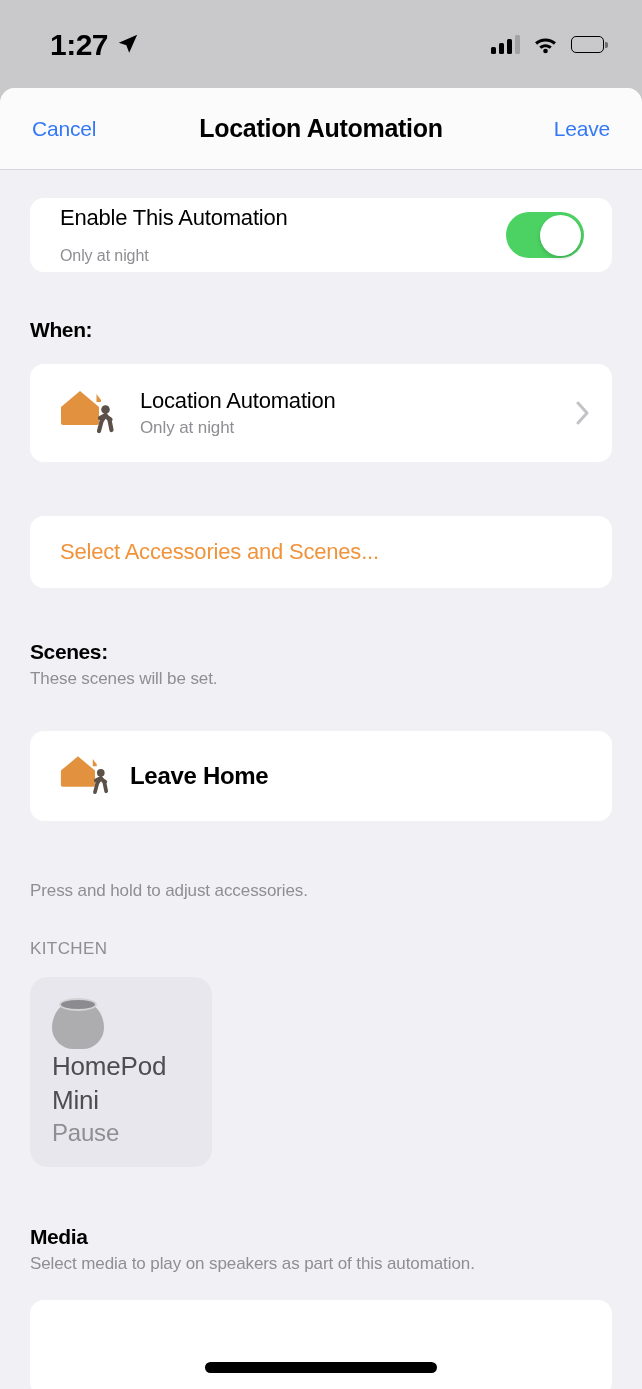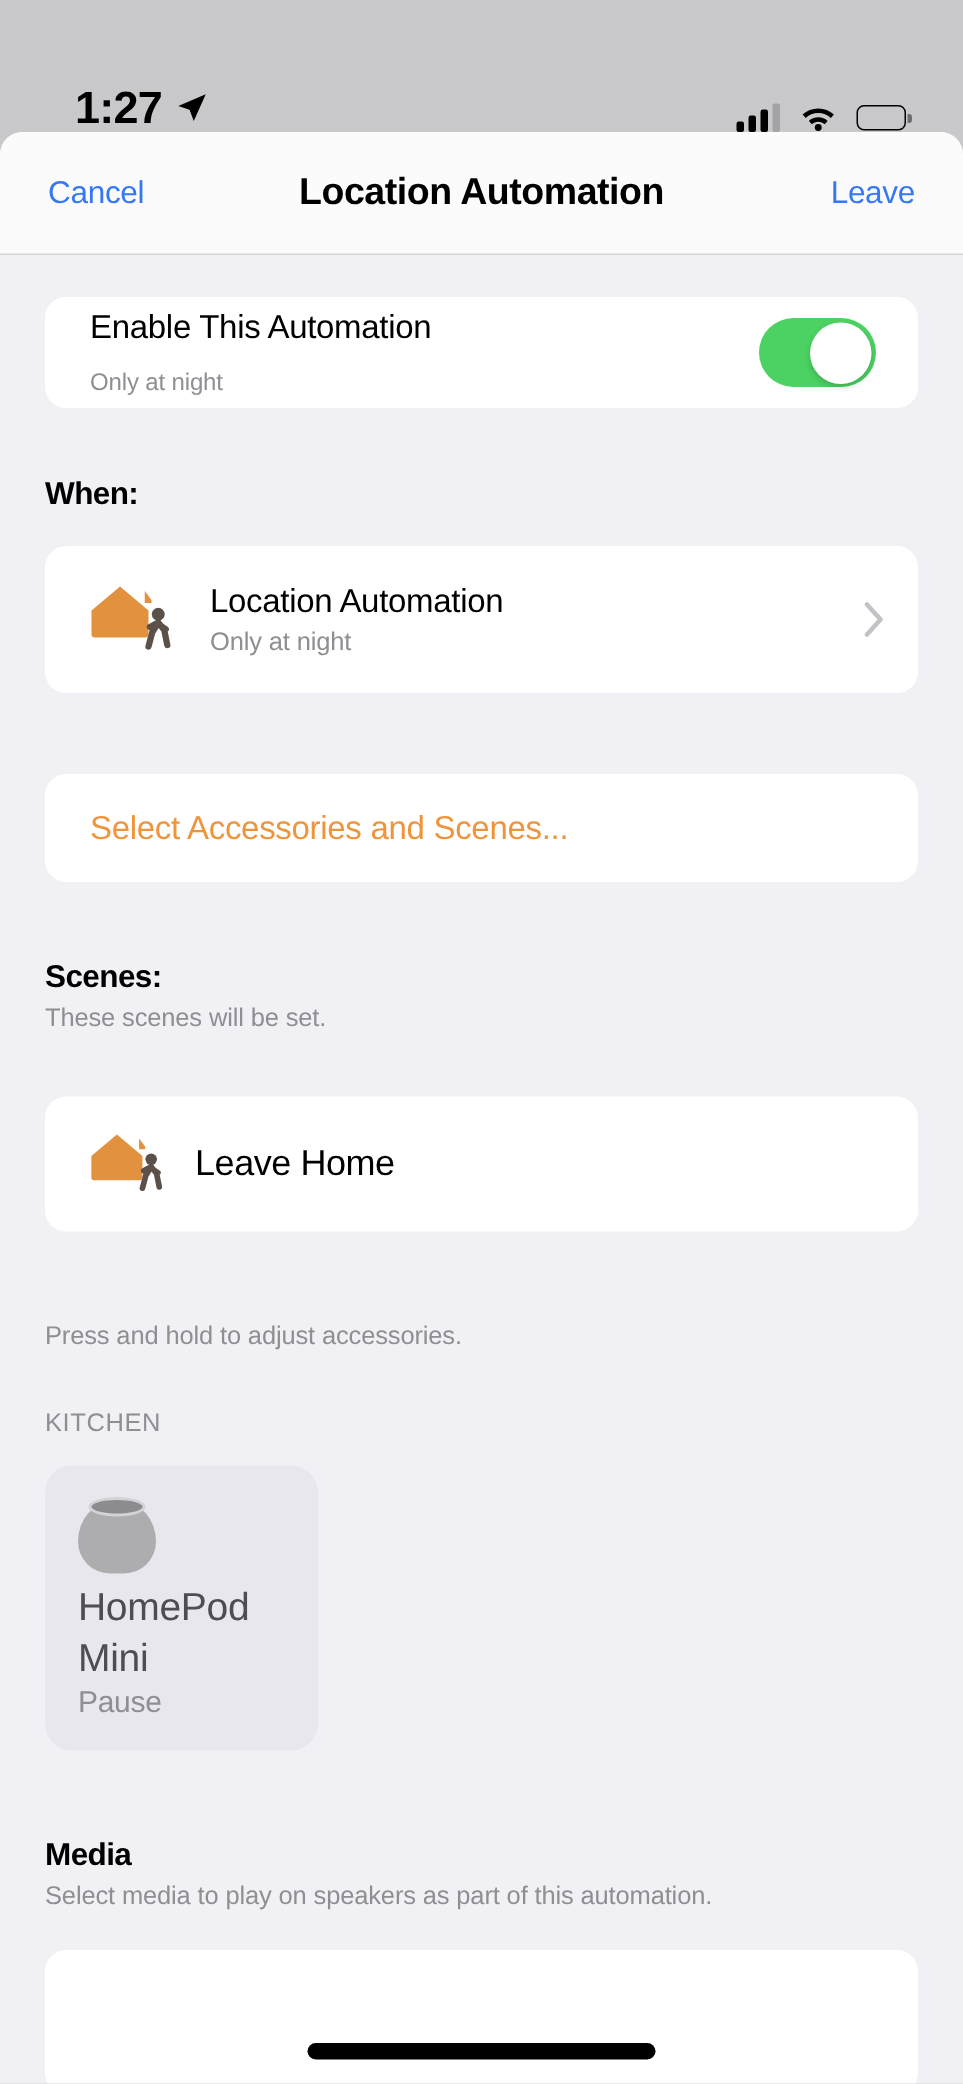--- a/index.html
+++ b/index.html
@@ -17,21 +17,21 @@
     -webkit-font-smoothing: antialiased;
   }
 
   
   .status-bar {
     position: absolute;
     top: 0; left: 0;
     width: 642px;
     height: 88px;
     display: flex;
-    align-items: flex-end;
+    align-items: center;
     justify-content: space-between;
     padding: 0 38px 0 50px;
   }
   .status-left {
     display: flex;
     align-items: center;
     gap: 9px;
   }
   .status-time {
     font-size: 30px;
@@ -211,21 +211,21 @@
   .scene-card {
     margin-top: 42px;
     height: 90px;
     display: flex;
     align-items: center;
     padding: 0 30px;
     cursor: pointer;
   }
   .scene-name {
     font-size: 24px;
-    font-weight: normal;
+    font-weight: bold;
     color: #000;
     margin-left: 18px;
     letter-spacing: -0.3px;
   }
 
   .acc-head { margin-top: 60px; }
   .kitchen { margin-top: 38px; }
 
   .tile {
     margin-top: 18px;
@@ -240,21 +240,21 @@
   }
   .tile-texts { margin-top: auto; }
   .tile-name {
     font-size: 26px;
     font-weight: normal;
     color: #4d4d52;
     line-height: 1.28;
     letter-spacing: -0.2px;
   }
   .tile-state {
-    font-size: 20px;
+    font-size: 24px;
     color: #8e8e93;
     margin-top: 2px;
     letter-spacing: -0.2px;
   }
 
   
   .homepod {
     width: 52px; height: 52px;
     position: relative;
   }

